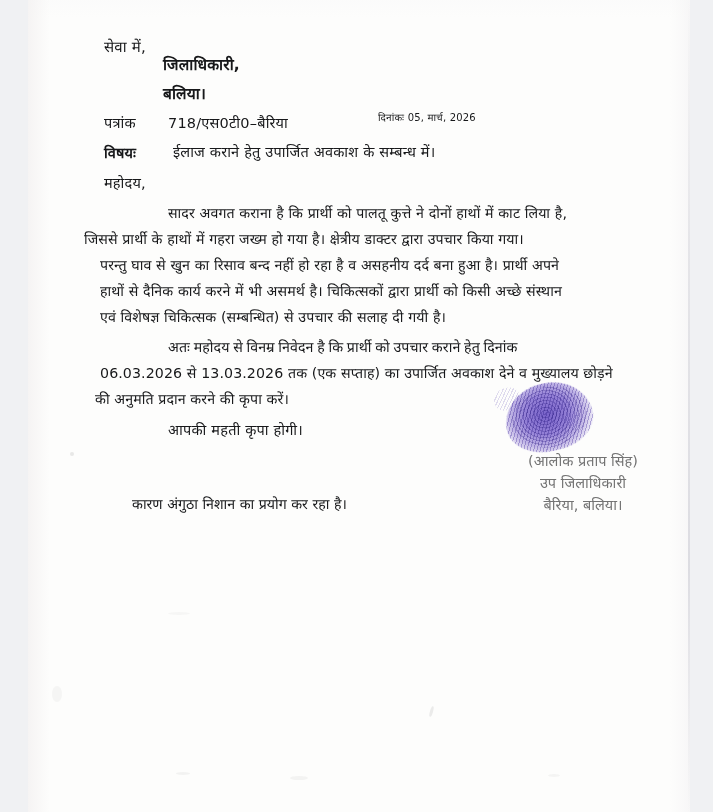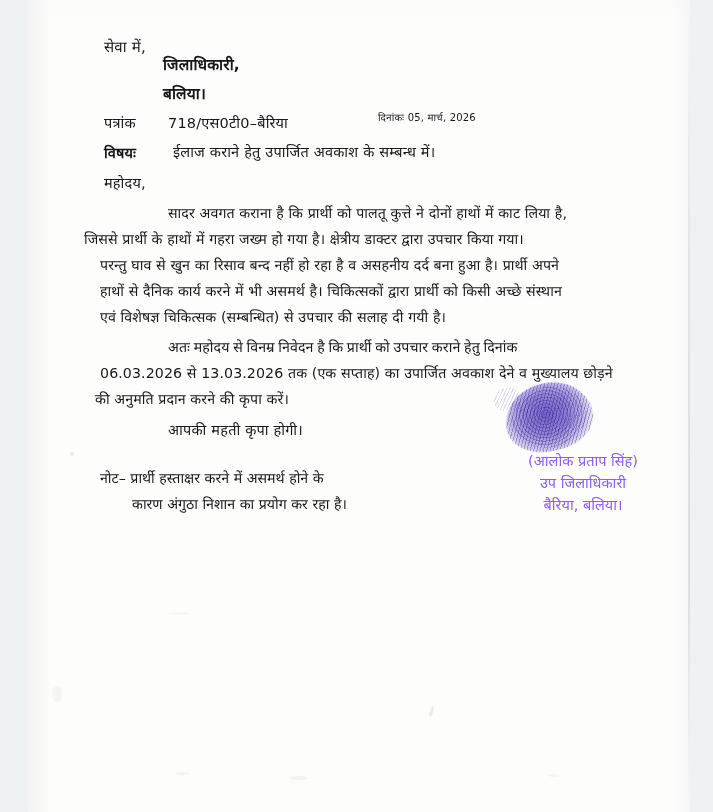--- a/index.html
+++ b/index.html
@@ -99,21 +99,21 @@
 
   .closing { left: 140px; top: 419px; font-size: 14.5px; }
 
   
   .sig {
     position: absolute;
     left: 460px;
     top: 450px;
     width: 190px;
     text-align: center;
-    color: #8b5cf6;
+    color: #737373;
     font-family: "DejaVu Sans", "Liberation Sans", sans-serif;
     font-size: 14.5px;
     line-height: 22px;
   }
   .sig div { white-space: nowrap; }
 
   
   .thumb {
     position: absolute;
     left: 477px;
@@ -256,21 +256,20 @@
         <div class="ridges2"></div>
         <div class="tail"></div>
       </div>
 
       <div class="sig">
         <div>(आलोक प्रताप सिंह)</div>
         <div>उप जिलाधिकारी</div>
         <div>बैरिया, बलिया।</div>
       </div>
 
-      <div class="note note1">नोट– प्रार्थी हस्ताक्षर करने में असमर्थ होने के</div>
       <div class="note note2">कारण अंगुठा निशान का प्रयोग कर रहा है।</div>
 
       <div class="smudge sm1"></div>
       <div class="smudge sm2"></div>
       <div class="smudge sm3"></div>
       <div class="smudge sm4"></div>
       <div class="smudge sm5"></div>
       <div class="smudge sm6"></div>
       <div class="smudge sm7"></div>
 

